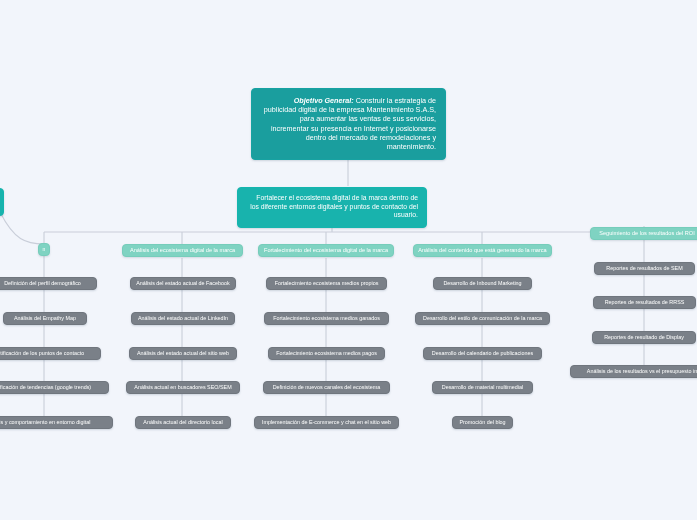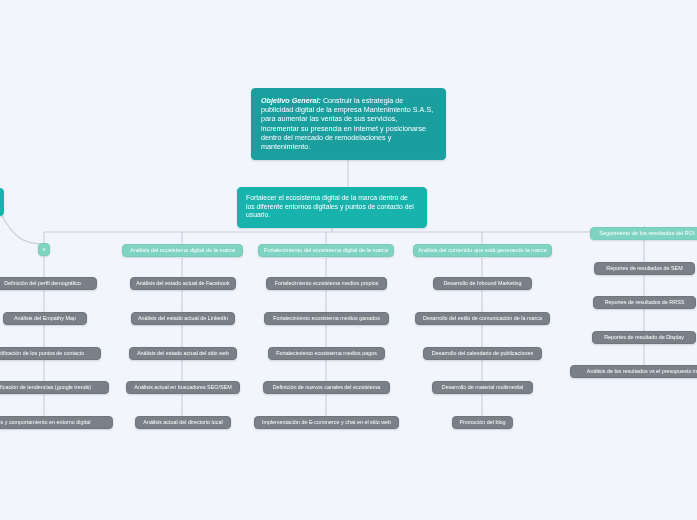--- a/index.html
+++ b/index.html
@@ -24,21 +24,21 @@
     position: absolute;
     left: 0; top: 0;
     width: 697px;
     height: 520px;
     pointer-events: none;
   }
   .node {
     position: absolute;
     box-sizing: border-box;
     border-radius: 4px;
-    text-align: left;
+    text-align: right;
     color: #ffffff;
     line-height: 1.28;
     overflow: hidden;
   }
 
   
   .n-root {
     background: #1a9e9e;
     border: 1px solid #17a2a2;
     box-shadow: 0 1px 2px rgba(40,60,90,0.18);

